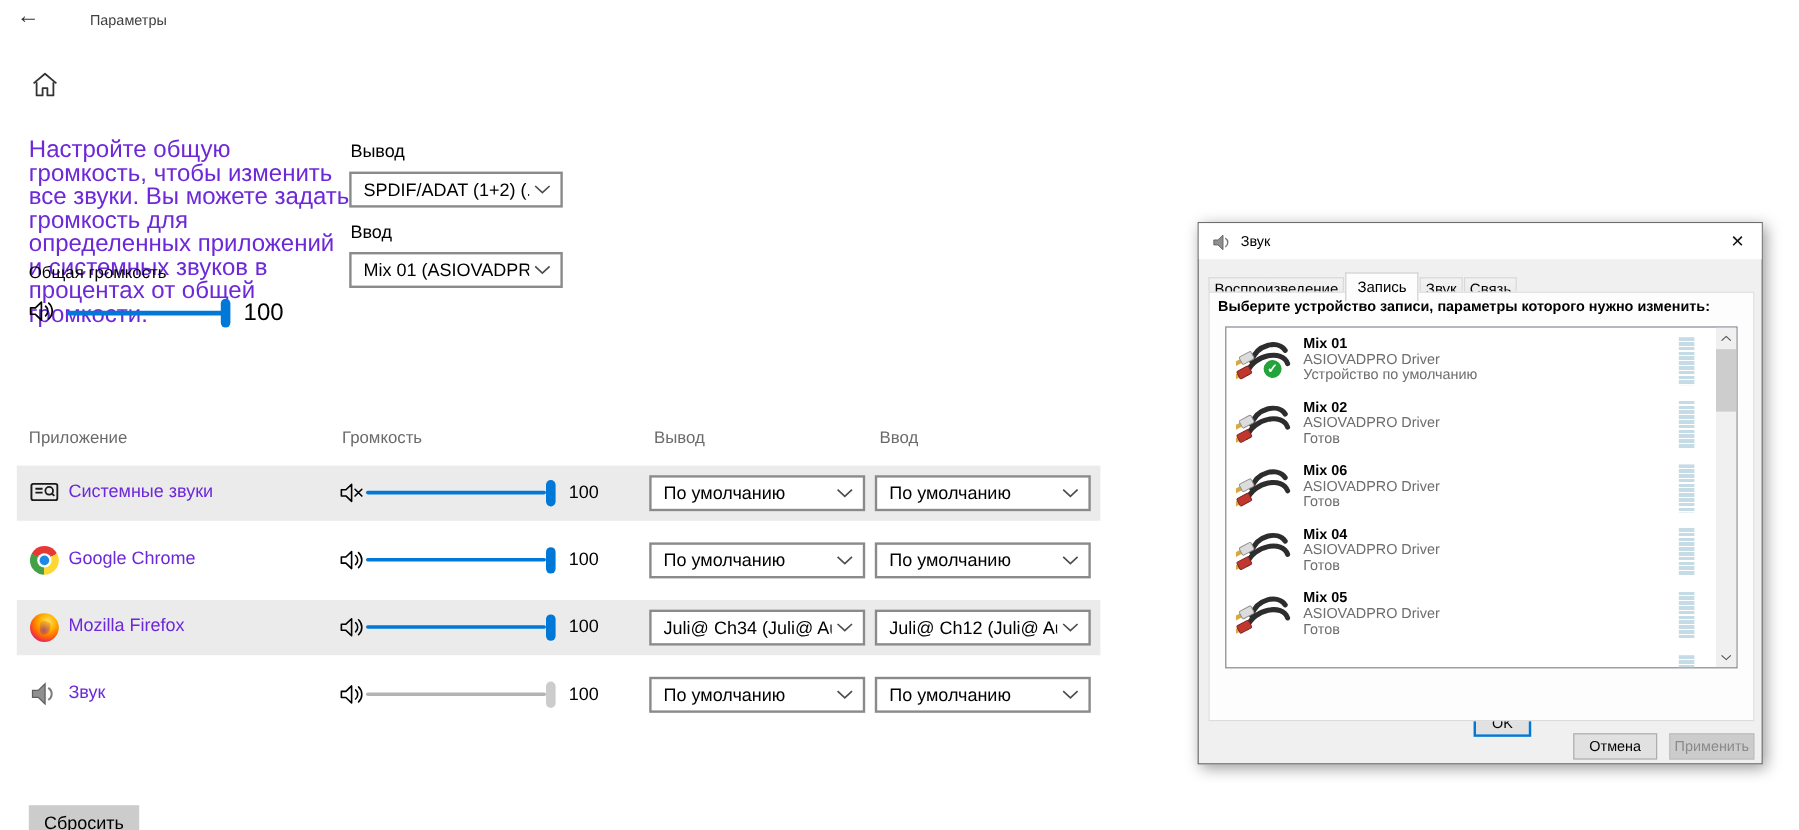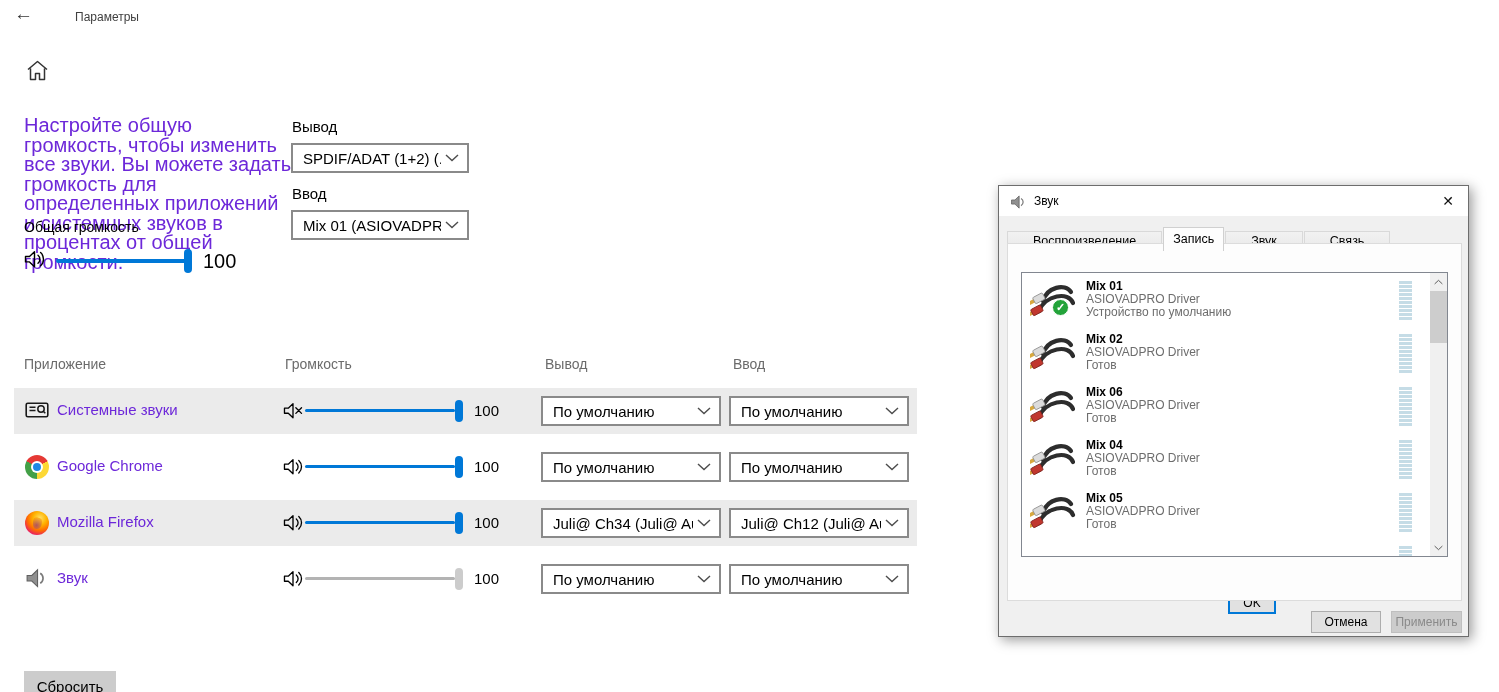--- a/index.html
+++ b/index.html
@@ -46,21 +46,21 @@
 
   
   .dlg { left:998px; top:185px; width:471px; height:452px; background:#f0f0f0;
          border:1px solid #6d6d6d; box-shadow:3px 3px 12px rgba(0,0,0,.4); }
   .dlg-titlebar { position:absolute; left:0; top:0; right:0; height:30px; background:#fff; display:flex; align-items:center; padding-left:11px; }
   .dlg-title { font-size:12px; color:#000; margin-left:8px; }
   .dlg-close { position:absolute; right:0; top:0; width:40px; height:30px; display:flex; align-items:center; justify-content:center; font-size:14px; color:#111; cursor:pointer; }
 
   .tabs { position:absolute; left:8px; top:41px; display:flex; align-items:flex-end; }
   .tab { font-size:12.5px; color:#000; background:linear-gradient(#f2f2f2,#e8e8e8); border:1px solid #d9d9d9;
-         border-bottom:none; padding:2px 25px 3px; margin-right:1px; cursor:pointer; }
+         border-bottom:none; padding:2px 4px 3px; margin-right:1px; cursor:pointer; }
   .tab.active { background:#fdfdfd; padding:4px 9px 5px; position:relative; z-index:3; border-color:#d0d0d0; }
 
   .pane { position:absolute; left:8px; top:57px; width:455px; height:358px; background:#fdfdfd; border:1px solid #dcdcdc; z-index:1; }
   .instruction { position:absolute; left:16px; top:62px; font-size:12px; font-weight:bold; color:#000; z-index:2; }
 
   .devlist { position:absolute; left:22px; top:86px; width:427px; height:285px; background:#fff; border:1px solid #828790; overflow:hidden; z-index:2; }
   .dev-item { position:relative; height:53px; }
   .dev-icon { position:absolute; left:8px; top:5px; width:46px; height:42px; }
   .check-badge { position:absolute; left:30px; top:26px; width:17px; height:17px; border-radius:50%;
                  background:#23a33a; border:1.5px solid #fff; color:#fff; font-size:11px; font-weight:bold;
@@ -306,20 +306,21 @@
     </div>
 
     <div class="tabs">
       <span class="tab">Воспроизведение</span>
       <span class="tab active">Запись</span>
       <span class="tab">Звук</span>
       <span class="tab">Связь</span>
     </div>
 
     <div class="pane"></div>
+    <div class="instruction">Выберите устройство записи, параметры которого нужно изменить:</div>
 
     <div class="devlist">
 
       <div class="dev-item">
         <span class="dev-icon"><svg width="46" height="42" viewBox="0 0 46 40">
               <use href="#rca-icon"></use>
             </svg></span>
         <span class="check-badge">✓</span>
         <div class="dev-text">
           <div class="dev-name">Mix 01</div>

